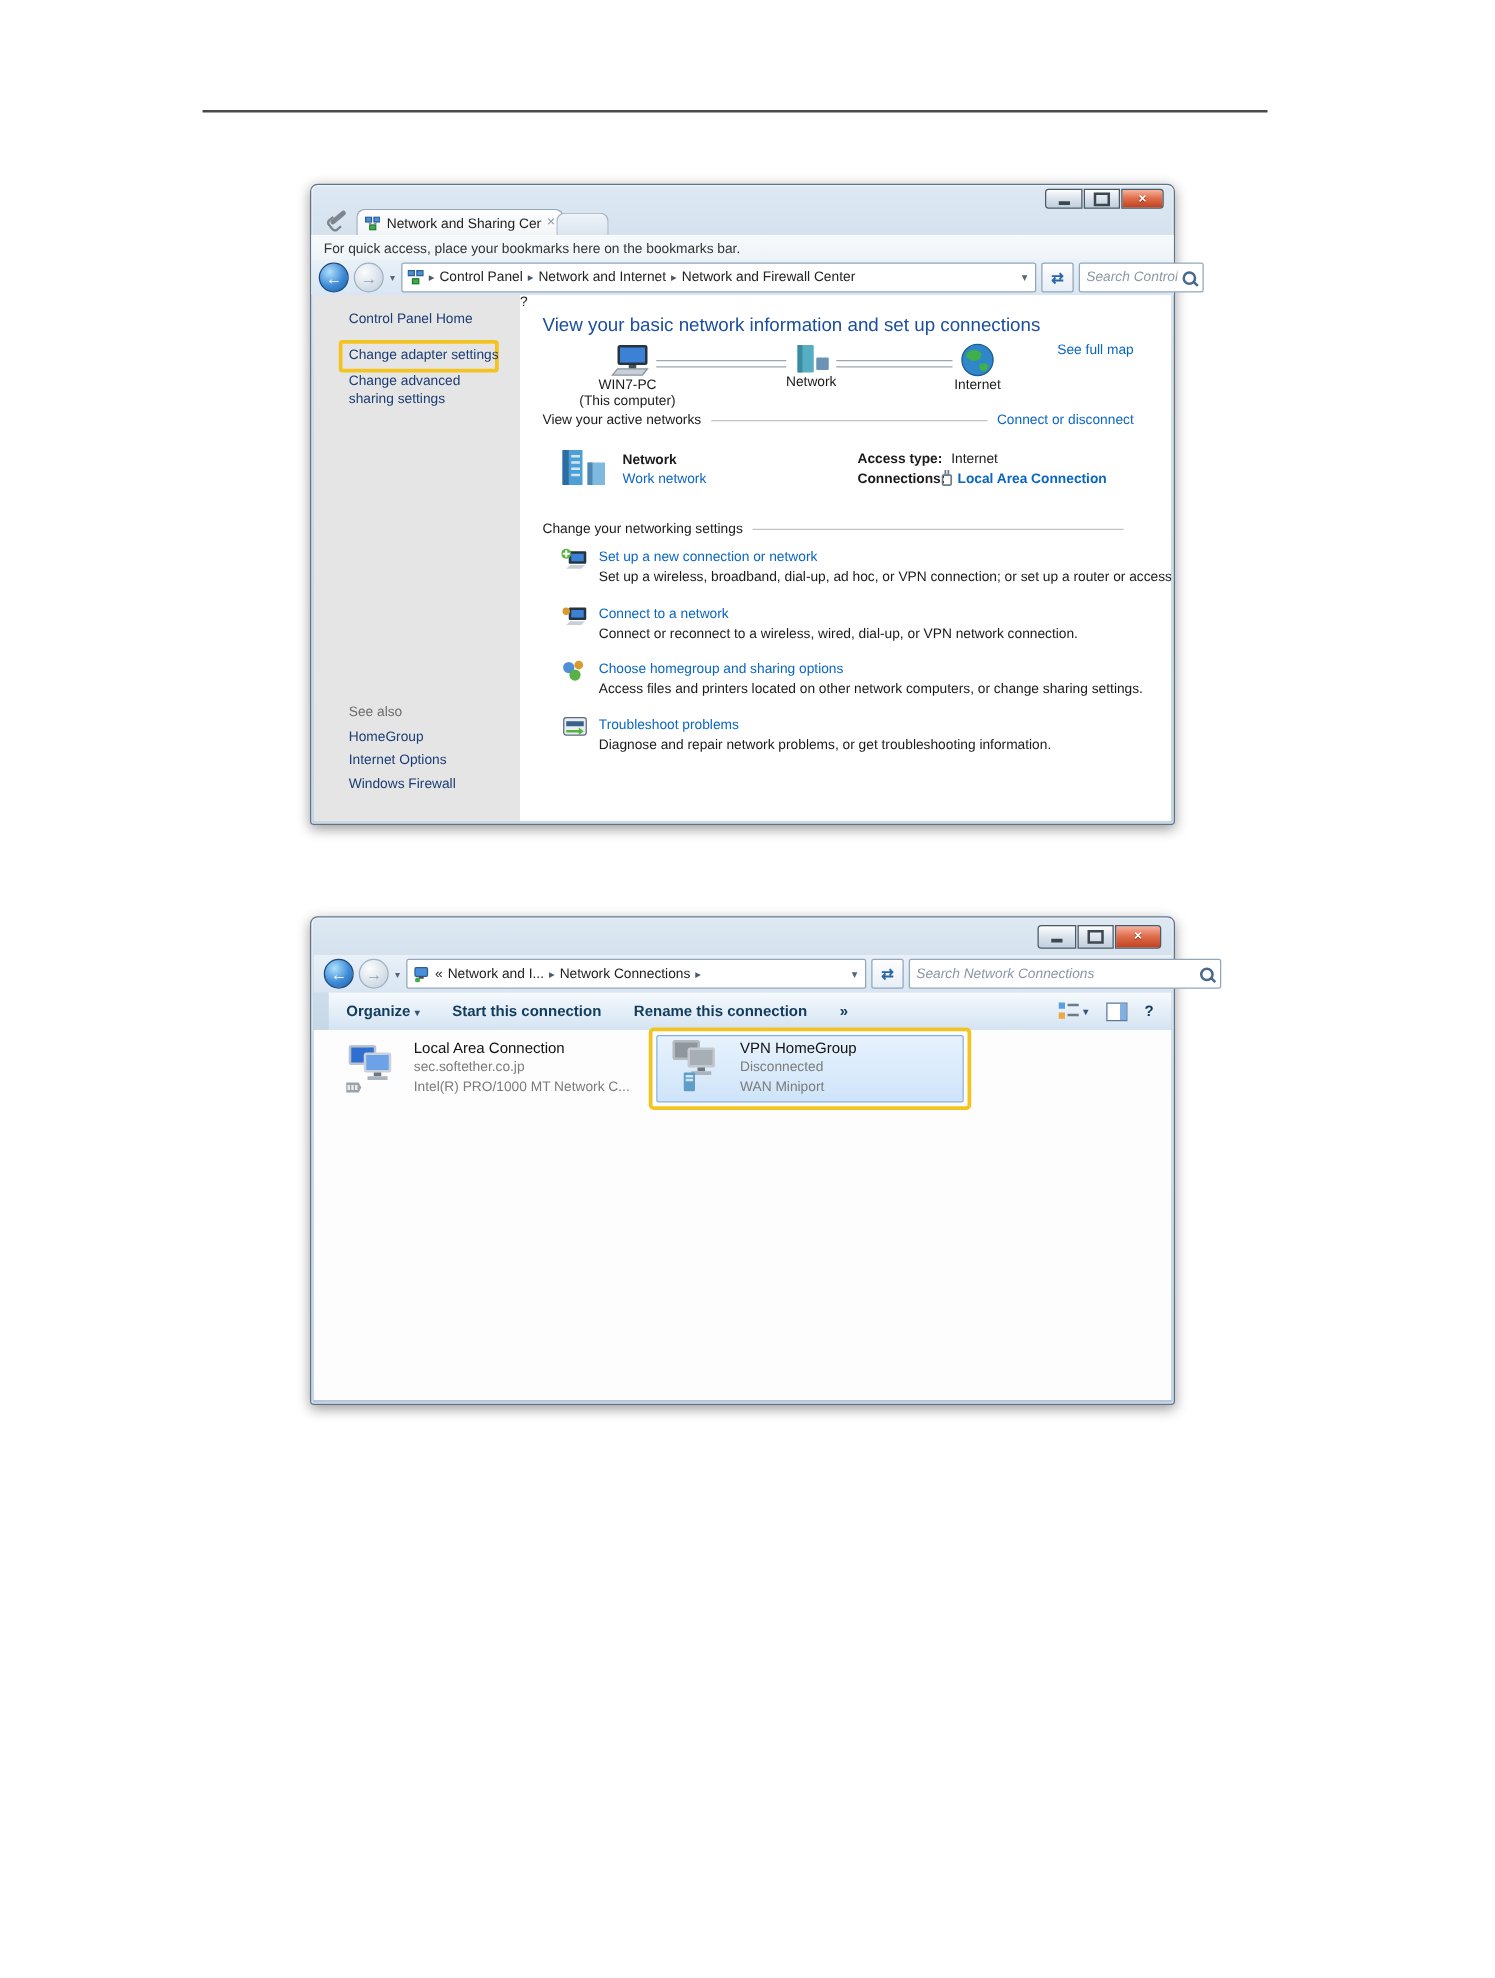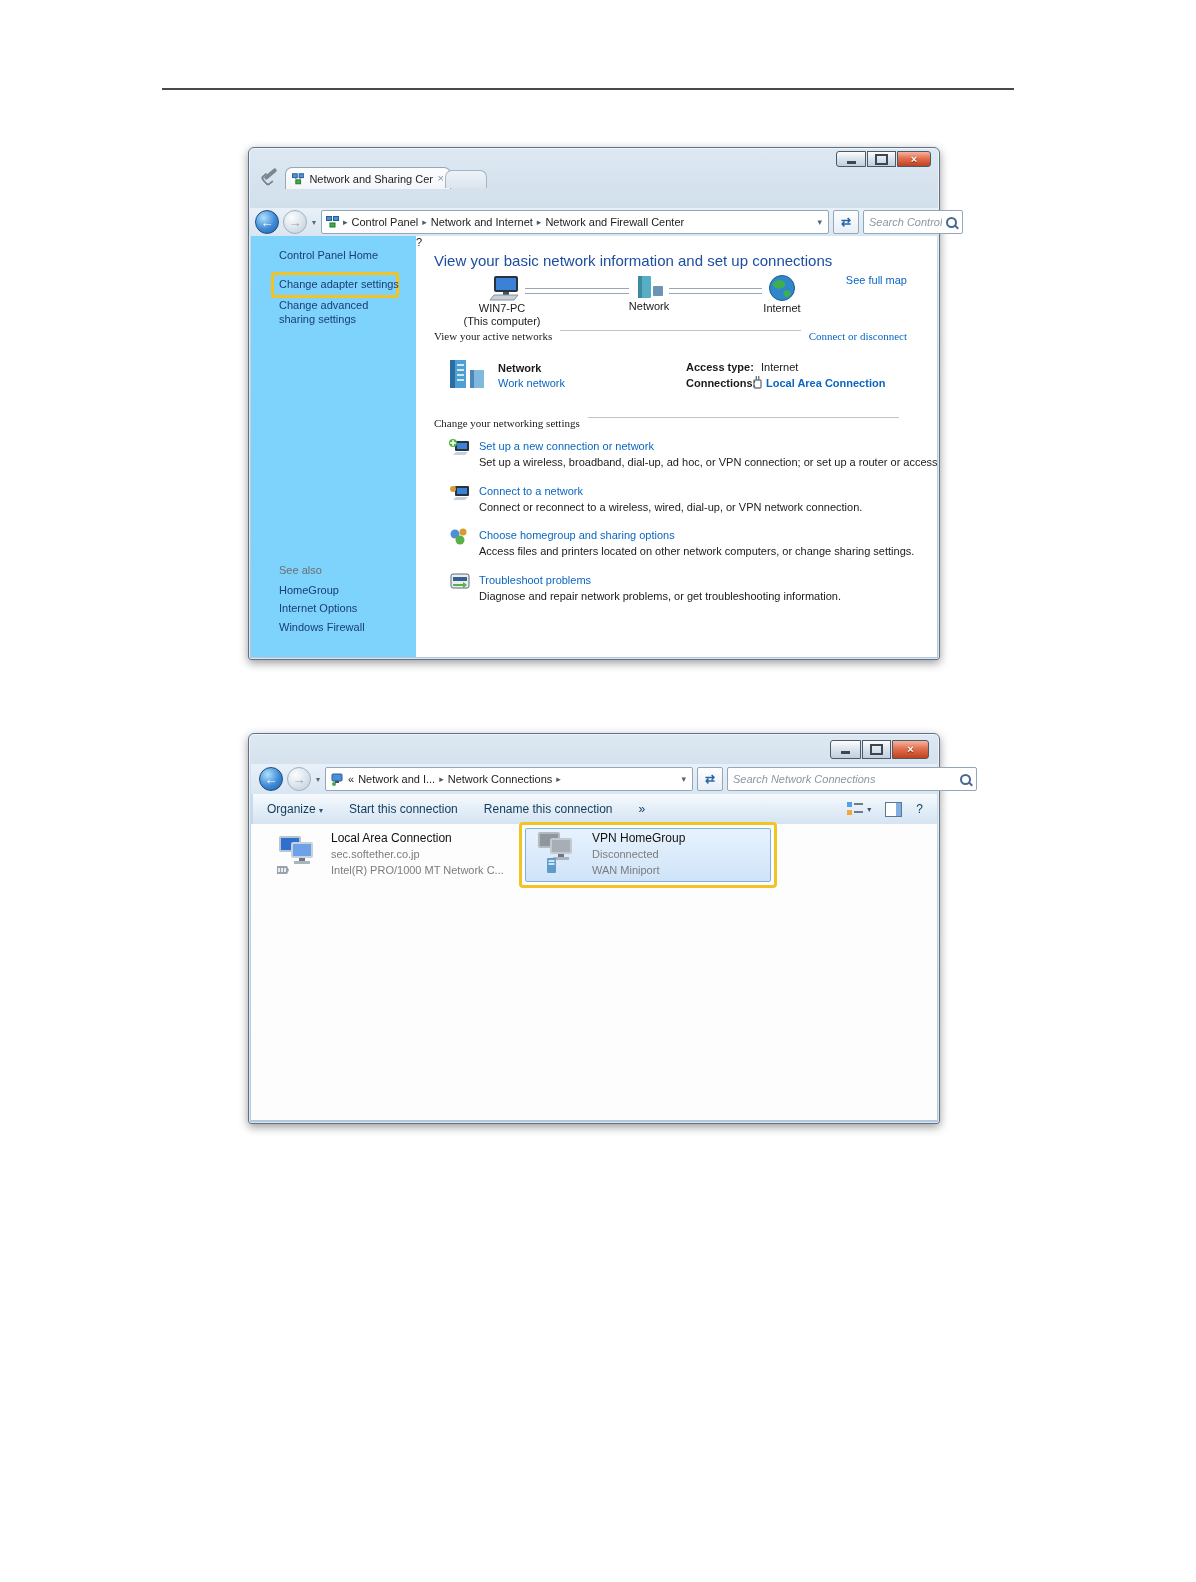--- a/index.html
+++ b/index.html
@@ -55,57 +55,57 @@
        background:linear-gradient(#fefefe,#e8eff7);display:flex;align-items:center;justify-content:center;
        color:#2866a8;font-size:12px;font-weight:bold;}
   .searchbox{height:22px;background:#fff;border:1px solid #93a7ba;border-radius:2px;flex:none;
        display:flex;align-items:center;padding:0 5px;gap:4px;}
   .w1-search{width:88px;}
   .search-ph{flex:1;font-style:italic;color:#8a97a5;white-space:nowrap;overflow:hidden;}
   .mag{width:7px;height:7px;border:2px solid #47688f;border-radius:50%;position:relative;flex:none;}
   .mag::after{content:"";position:absolute;width:5px;height:2px;background:#47688f;transform:rotate(45deg);right:-4px;bottom:-2px;}
 
   .w1-body{position:absolute;left:2px;top:88px;right:2px;bottom:2px;background:#fff;overflow:hidden;}
-  .w1-sidebar{position:absolute;left:0;top:0;width:165px;bottom:0;background:#7dd3fc;}
+  .w1-sidebar{position:absolute;left:0;top:0;width:165px;bottom:0;background:#e5e5e5;}
   .sb-link{position:absolute;left:28px;color:var(--sidebar-link,#1b3c74);white-space:nowrap;}
   .sb-wrap{white-space:normal;width:118px;line-height:14px;}
   .sb-see{position:absolute;left:28px;color:var(--muted,#6e6e6e);}
   .hl-box{position:absolute;border:3px solid var(--highlight,#f3c421);border-radius:3px;}
   .w1-content{position:absolute;left:165px;top:0;right:0;bottom:0;background:#fff;}
   .w1-title{position:absolute;left:18px;top:16px;font-size:15px;color:var(--heading,#1c4ea0);}
 
   .mapnode{position:absolute;text-align:center;}
   .maplabel{position:absolute;text-align:center;color:#1a1a1a;white-space:nowrap;transform:translateX(-50%);}
   .duoline{position:absolute;height:4px;border-top:1px solid #9aa6b2;border-bottom:1px solid #9aa6b2;}
   .link{color:var(--link,#0a66c2);white-space:nowrap;}
   .seemap{position:absolute;top:38px;right:30px;}
 
-  .hdr-row{position:absolute;display:flex;align-items:flex-start;left:18px;right:30px;font-family:Liberation Serif, serif;}
+  .hdr-row{position:absolute;display:flex;align-items:center;left:18px;right:30px;}
   .hdr-row .rule{flex:1;height:1px;background:#c3c3c3;margin:0 8px;}
   .hdr-text{color:#1a1a1a;white-space:nowrap;}
 
   .actv-name{position:absolute;font-weight:bold;color:#1a1a1a;}
   .kv-label{position:absolute;color:#1a1a1a;font-weight:bold;}
   .kv-val{position:absolute;color:#1a1a1a;}
 
   .set-item-link{position:absolute;}
   .set-item-desc{position:absolute;color:#1a1a1a;white-space:nowrap;}
   .set-icon{position:absolute;width:22px;height:20px;}
 
   
   .win2{left:248px;top:733px;width:690px;height:389px;}
   .w2-titlebar{position:absolute;left:0;top:0;right:0;height:30px;}
   .w2 .winbtns{right:10px;top:6px;}
   .w2-address{position:absolute;left:2px;top:30px;right:2px;height:30px;background:linear-gradient(#e9f0f8,#d9e6f2);
        display:flex;align-items:center;padding:0 8px;gap:4px;}
   .w2-crumbs{width:358px;}
   .w2-search{width:238px;}
-  .w2-toolbar{position:absolute;left:4px;top:60px;right:2px;height:30px;
+  .w2-toolbar{position:absolute;left:14px;top:60px;right:2px;height:30px;
        background:linear-gradient(#f6fafd,#e2edf7 55%,#d5e4f2);border-bottom:1px solid #c3d2e1;
-       display:flex;align-items:center;padding:0 14px;gap:26px;color:#123b5c;font-size:12px;}
+       display:flex;align-items:center;padding:0 14px;gap:26px;color:#123b5c;font-size:12px;font-weight:bold;}
   .tb-item{white-space:nowrap;}
   .tb-right{margin-left:auto;display:flex;align-items:center;gap:14px;}
   .views-ic{width:16px;height:14px;position:relative;}
   .views-ic i{position:absolute;left:0;width:5px;height:5px;}
   .views-ic i:nth-child(1){top:0;background:#5aa0e0;}
   .views-ic i:nth-child(2){top:8px;background:#f0a73f;}
   .views-ic b{position:absolute;left:7px;height:2px;width:9px;background:#6d7c8a;}
   .views-ic b:nth-child(3){top:1px;}
   .views-ic b:nth-child(4){top:9px;}
   .prev-ic{width:15px;height:13px;border:1px solid #5a7798;background:#fff;position:relative;}
@@ -150,20 +150,23 @@
           <rect x="7.5" y="0.5" width="5" height="4" fill="#4a90d9" stroke="#2c5c96"></rect>
           <rect x="4" y="7" width="5" height="4" fill="#3fae49" stroke="#1f7a2a"></rect>
           <path d="M3 5 L6.5 7 M10 5 L6.5 7" stroke="#7a8894" fill="none"></path>
         </svg>
         <span class="tab-label">Network and Sharing Cent</span>
         <span class="tab-close">×</span>
       </div>
       <div class="tab-stub"></div>
     </div>
 
+    <div class="w1-bookmarks">
+      <span>For quick access, place your bookmarks here on the bookmarks bar.</span>
+    </div>
 
     <div class="w1-address">
       <span class="nav-back">
           <span>←</span>
         </span>
       <span class="nav-fwd">
           <span>→</span>
         </span>
       <span class="nav-chev">▾</span>
       <div class="crumb-field w1-crumbs">

